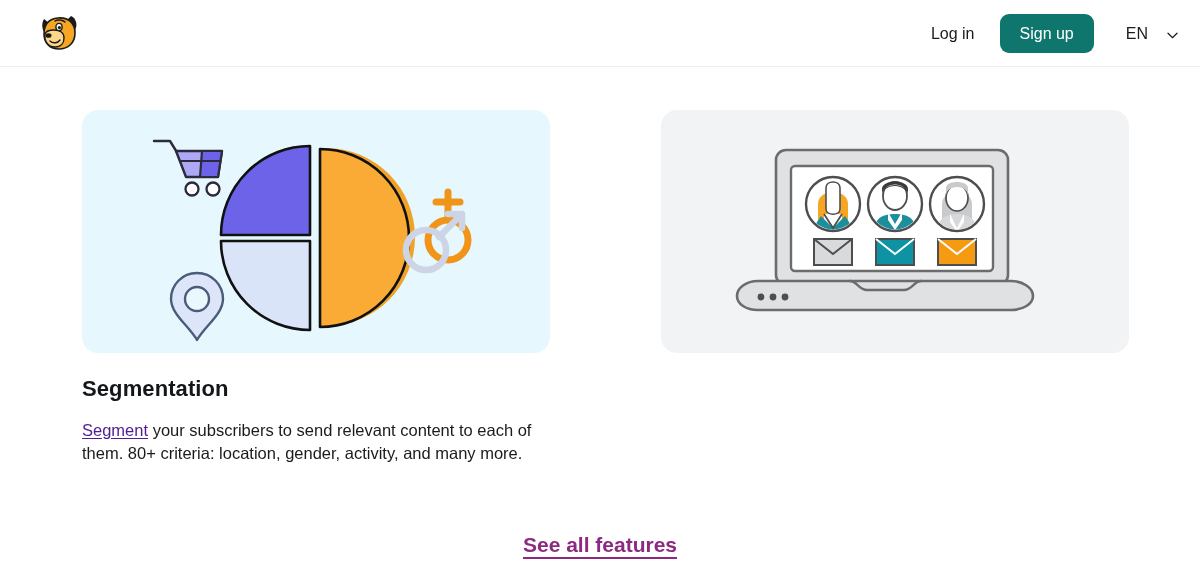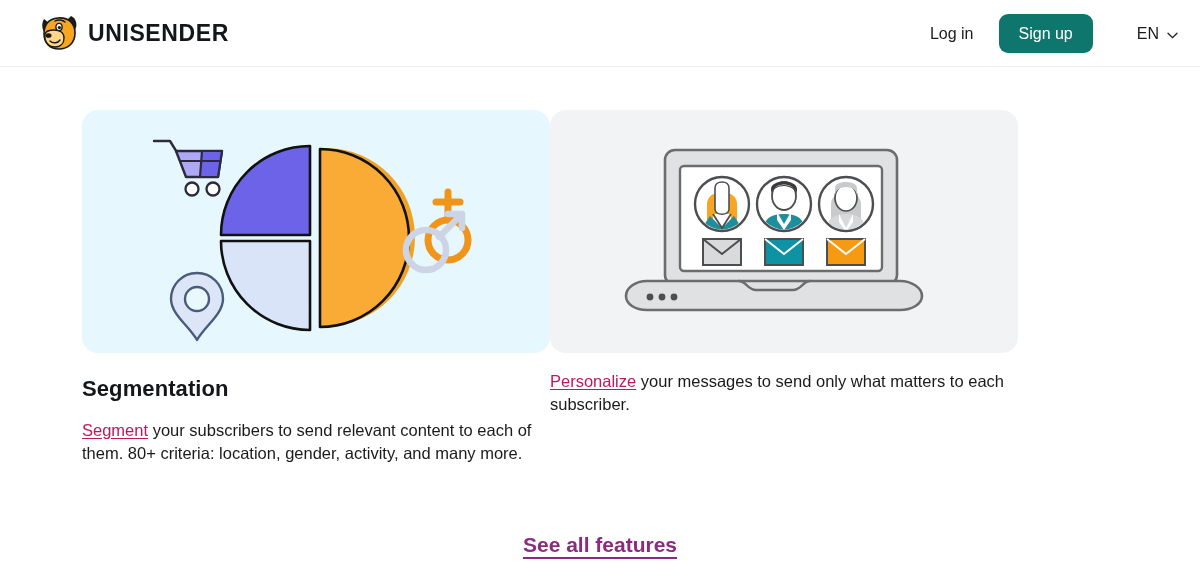--- a/index.html
+++ b/index.html
@@ -74,34 +74,35 @@
     padding: 0 20px;
     height: 39px;
     line-height: 39px;
     cursor: pointer;
     font-family: "Liberation Sans", sans-serif;
     white-space: nowrap;
   }
   .lang {
     display: flex;
     align-items: center;
-    gap: 8px;
-    margin-left: 44px;
+    gap: 19px;
+    margin-left: 32px;
     cursor: pointer;
   }
   .lang-label { font-size: 16px; color: #1b1b1b; }
   .chev { display: block; }
 
   
   .main {
     width: 1200px;
     padding: 0;
   }
   .cards {
     display: flex;
+    gap: 111px;
     padding: 43px 0 0 82px;
   }
   .card { width: 468px; }
   .card-figure {
     width: 468px;
     height: 243px;
     border-radius: 16px;
     position: relative;
     overflow: hidden;
   }
@@ -114,21 +115,21 @@
     margin: 23px 0 0 0;
     letter-spacing: 0.1px;
   }
   .card-text {
     font-size: 16.5px;
     line-height: 23px;
     color: #1b1b1b;
     margin: 17px 0 0 0;
   }
   .inline-link {
-    color: #be185d;
+    color: #4c1d95;
     text-decoration: underline;
     text-underline-offset: 2px;
     cursor: pointer;
   }
 
   .footer-cta {
     width: 1200px;
     text-align: center;
     margin-top: 68px;
   }
@@ -162,21 +163,20 @@
         <ellipse cx="10.5" cy="22.5" rx="3" ry="2.3" fill="#1a1a1a"></ellipse>
 
         <path d="M12 28 C15 31 20 30 22 27" fill="none" stroke="#1a1a1a" stroke-width="1.4" stroke-linecap="round"></path>
 
         <ellipse cx="21" cy="14" rx="3.1" ry="3.6" fill="#fff" stroke="#1a1a1a" stroke-width="1.4"></ellipse>
         <circle cx="21.4" cy="14.6" r="1.6" fill="#1a1a1a"></circle>
 
         <path d="M17 8 C20 6 25 7 27 9" fill="none" stroke="#1a1a1a" stroke-width="1.5" stroke-linecap="round"></path>
       </svg>
     </span>
-    <span class="brand-name">UNISENDER</span>
   </div>
 
 
   <div class="header-right">
     <a class="login-link">Log in</a>
     <button class="signup-btn">Sign up</button>
     <div class="lang">
       <span class="lang-label">EN</span>
       <span class="chev">
         <svg width="11" height="7" viewBox="0 0 11 7" xmlns="http://www.w3.org/2000/svg">
@@ -303,20 +303,19 @@
           <g>
             <rect x="215" y="129" width="38" height="26" fill="#0d93a3" stroke="#4d4e50" stroke-width="2"></rect>
             <path d="M215 129 L234 144 L253 129" fill="none" stroke="#ffffff" stroke-width="2"></path>
           </g>
           <g>
             <rect x="277" y="129" width="38" height="26" fill="#f59a11" stroke="#4d4e50" stroke-width="2"></rect>
             <path d="M277 129 L296 144 L315 129" fill="none" stroke="#ffffff" stroke-width="2"></path>
           </g>
         </svg>
       </div>
-      <p class="card-text"><a class="inline-link">Personalize</a><span> your messages to send only what matters to each subscriber.</span></p>
     </div>
   </div>
 
   <div class="footer-cta">
     <a class="see-all">See all features</a>
   </div>
 </div>
 
 </body></html>

